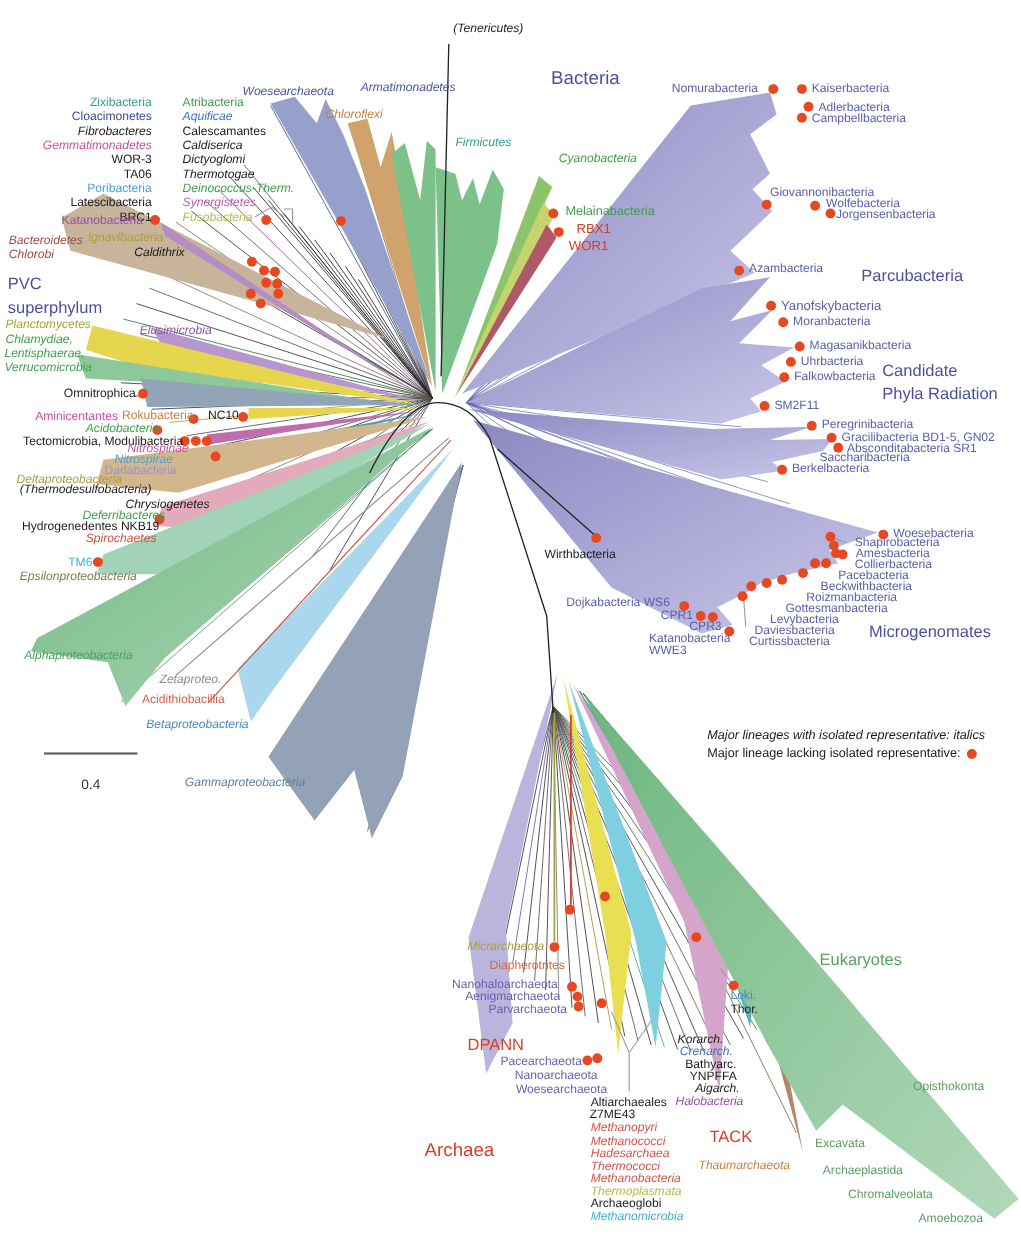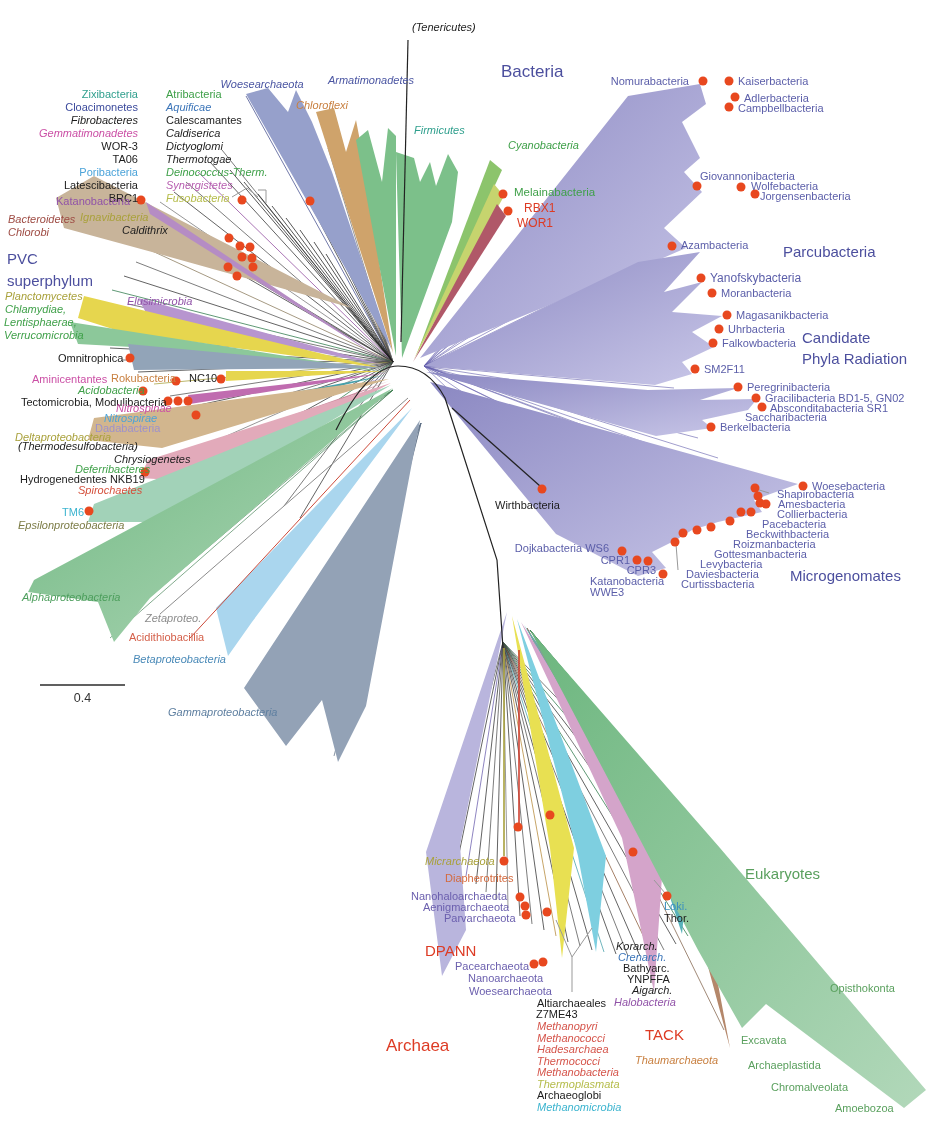--- a/index.html
+++ b/index.html
@@ -7,21 +7,21 @@
          font-family:"Liberation Sans",sans-serif;}
   #tree-svg{position:absolute;left:0;top:0;}
   #labels-layer{position:absolute;left:0;top:0;width:928px;height:1136px;pointer-events:none;}
   .lbl{position:absolute;line-height:1;white-space:nowrap;}
   .lbl.i{font-style:italic;}
   #legend{position:absolute;left:643px;top:661px;font-size:11.5px;color:#1c1c1c;}
   #legend .row{display:flex;align-items:center;height:16px;}
   #legend .it{font-style:italic;}
   .leg-dot{display:inline-block;width:9px;height:9px;border-radius:50%;background:#e8481f;margin-left:6px;}
   #scalebar{position:absolute;left:40px;top:684px;width:85px;border-top:2.5px solid #606060;
-            text-align:center;font-size:12.5px;color:#333;padding-top:5px;}
+            text-align:center;font-size:12.5px;color:#333;padding-top:20px;}
   .wedge{stroke:none;}
 </style>
 </head>
 <body>
 <div id="stage">
 
 <svg id="tree-svg" width="928" height="1136" viewBox="0 0 928 1136">
   <defs>
     <linearGradient id="pg" x1="0" y1="0" x2="1" y2="1">
       <stop offset="0" stop-color="#8b88c2"></stop>
@@ -425,18 +425,25 @@
       <div class="lbl" style="left: 645px; top: 1034px; color: rgb(221, 59, 36); font-size: 15px; transform: translate(0px, -50%);">TACK</div>
       <div class="lbl i" style="left: 635px; top: 1060px; color: rgb(200, 127, 63); font-size: 11px; transform: translate(0px, -50%);">Thaumarchaeota</div>
       <div class="lbl" style="left: 745px; top: 873px; color: rgb(90, 160, 94); font-size: 15px; transform: translate(0px, -50%);">Eukaryotes</div>
       <div class="lbl" style="left: 830px; top: 988px; color: rgb(90, 160, 94); font-size: 11px; transform: translate(0px, -50%);">Opisthokonta</div>
       <div class="lbl" style="left: 741px; top: 1040px; color: rgb(90, 160, 94); font-size: 11px; transform: translate(0px, -50%);">Excavata</div>
       <div class="lbl" style="left: 748px; top: 1065px; color: rgb(90, 160, 94); font-size: 11px; transform: translate(0px, -50%);">Archaeplastida</div>
       <div class="lbl" style="left: 771px; top: 1087px; color: rgb(90, 160, 94); font-size: 11px; transform: translate(0px, -50%);">Chromalveolata</div>
       <div class="lbl" style="left: 835px; top: 1108px; color: rgb(90, 160, 94); font-size: 11px; transform: translate(0px, -50%);">Amoebozoa</div>
     </div>
 
+<div id="legend">
+  <div class="row it">Major lineages with isolated representative: italics</div>
+  <div class="row">
+    <span>Major lineage lacking isolated representative:</span>
+    <span class="leg-dot"></span>
+  </div>
+</div>
 
 <div id="scalebar">
   <span>0.4</span>
 </div>
 
 </div>
 
 </body></html>

